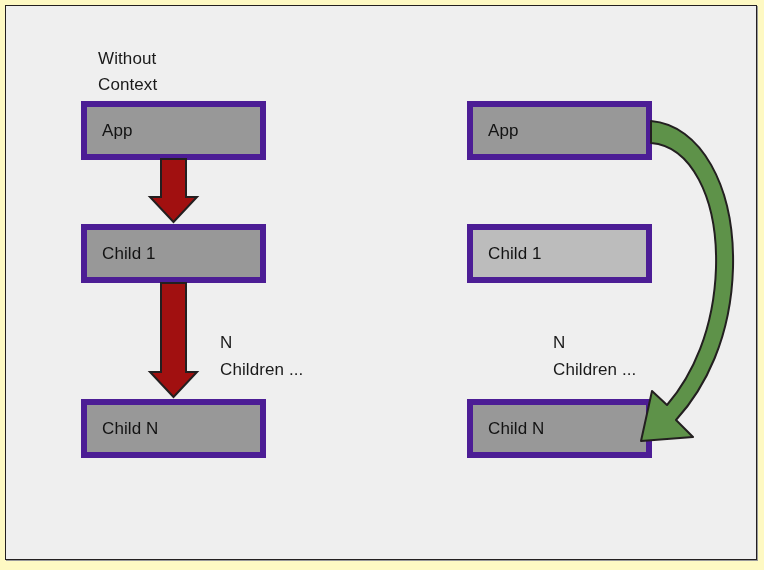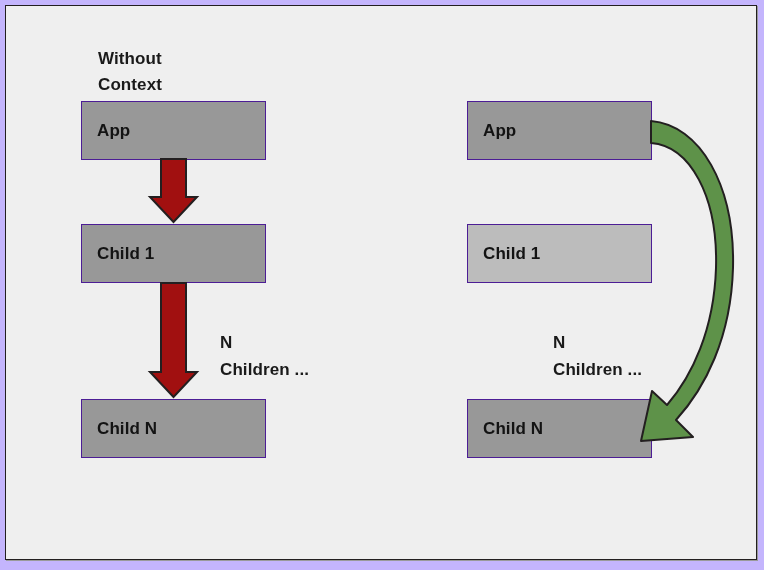--- a/index.html
+++ b/index.html
@@ -8,23 +8,22 @@
     padding: 0;
     background: #ffffff;
   }
   body {
     font-family: "Liberation Sans", sans-serif;
   }
   #canvas {
     position: relative;
     width: 764px;
     height: 570px;
-    background: #c4b5fd;
+    background: #fef9c3;
     overflow: hidden;
-    font-weight: bold;
   }
   #frame {
     position: absolute;
     left: 5px;
     top: 5px;
     width: 752px;
     height: 555px;
     background: #efefef;
     border: 1px solid #231f20;
     box-sizing: border-box;
@@ -37,21 +36,21 @@
     color: #1a1a1a;
     white-space: pre-line;
     letter-spacing: 0.1px;
   }
   #title-left  { left: 98px;  top: 46px; }
   #title-right { left: 475px; top: 46px; }
 
   .node {
     position: absolute;
     box-sizing: border-box;
-    border: 1px solid #4c1d95;
+    border: 6px solid #4c1d95;
     display: flex;
     align-items: center;
     font-size: 17px;
     color: #131313;
     padding-left: 15px;
     letter-spacing: 0.1px;
   }
   .node.fill-dark  { background: #989898; }
   .node.fill-light { background: #bcbcbc; }
 

